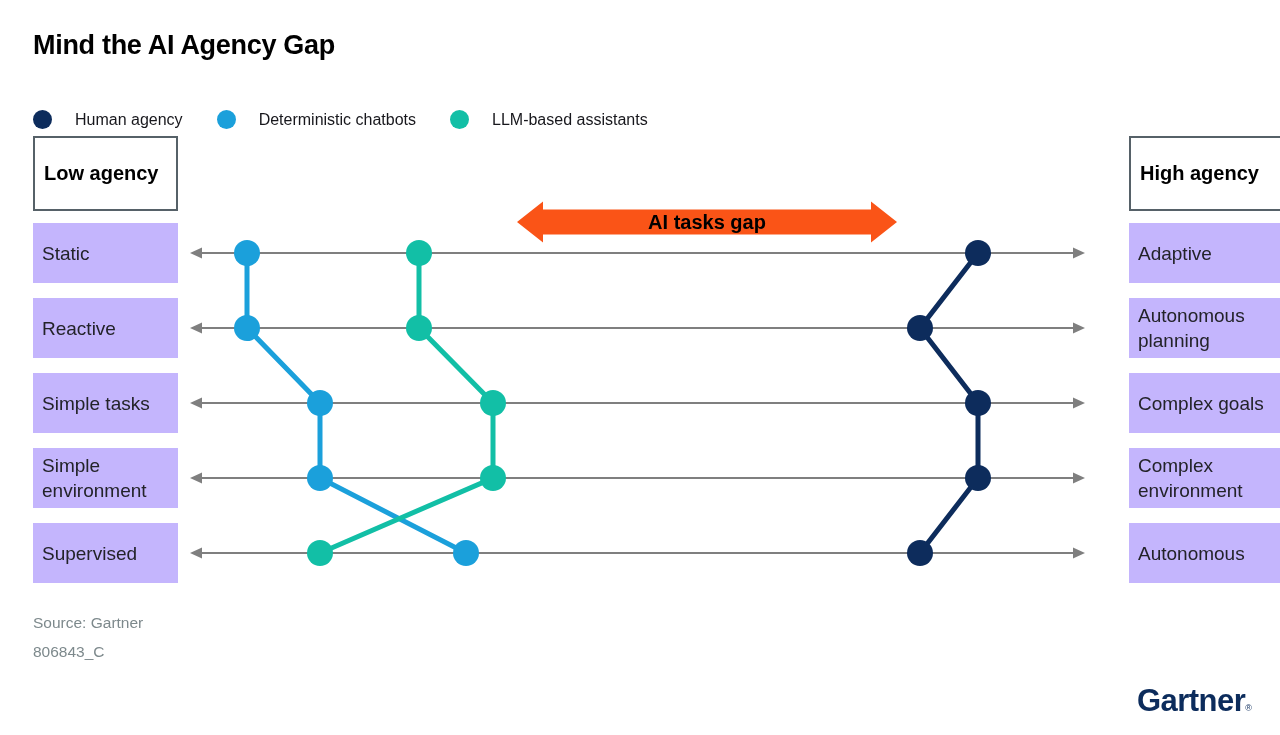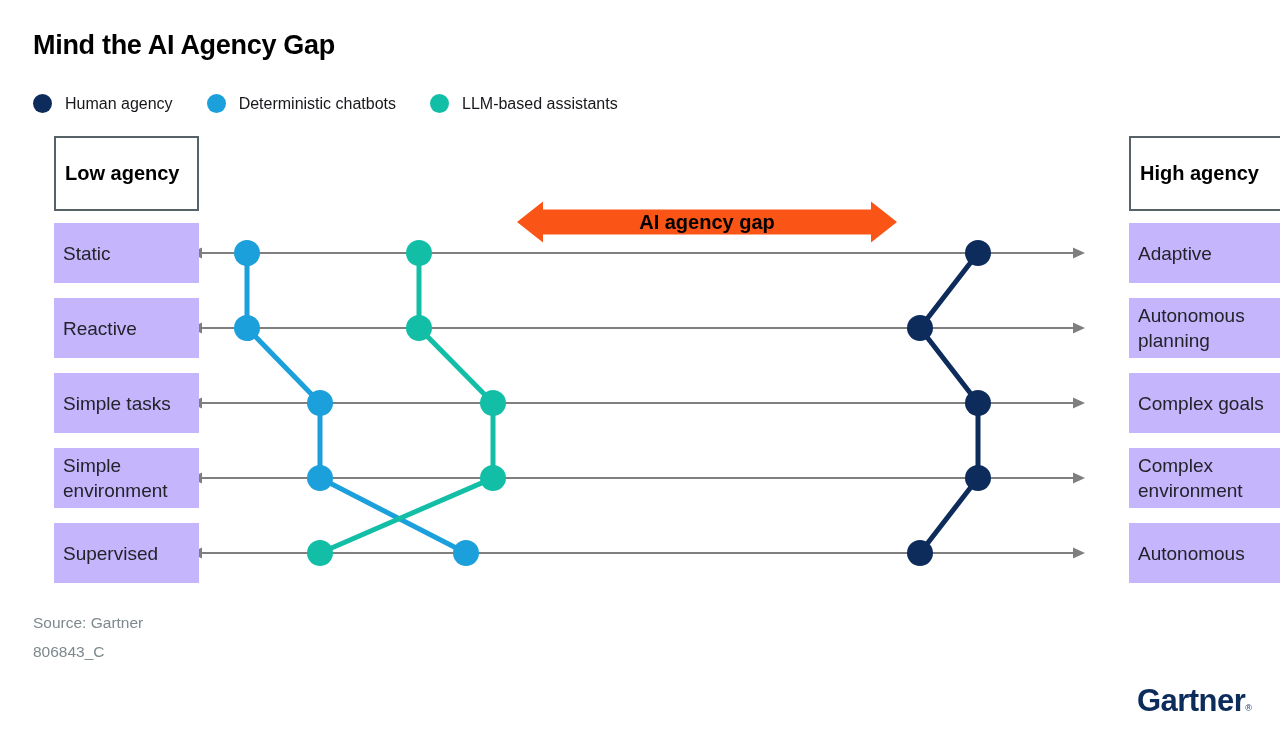--- a/index.html
+++ b/index.html
@@ -3,35 +3,35 @@
 <meta charset="utf-8">
 <style>
   html,body{margin:0;padding:0;background:#ffffff;}
   #canvas{
     position:relative;width:1280px;height:735px;background:#ffffff;overflow:hidden;
     font-family:"Liberation Sans", sans-serif;color:#232329;
   }
   .abs{position:absolute;}
   #title{left:33px;top:30px;font-size:27px;font-weight:bold;letter-spacing:-0.3px;color:#000;}
   #legend{left:33px;top:94px;display:flex;align-items:center;gap:34px;}
-  .legend-item{display:flex;align-items:center;gap:13px;}
+  .legend-item{display:flex;align-items:center;gap:23px;margin-top:16px;}
   .legend-dot{width:19px;height:19px;border-radius:50%;flex:0 0 auto;}
   .legend-label{font-size:16px;color:#17171c;}
   .col{position:absolute;}
   .hdr-box{
     position:absolute;left:0;width:100%;height:75px;background:#ffffff;
     border:2px solid #566168;box-sizing:border-box;display:flex;align-items:center;
     font-weight:bold;font-size:20px;color:#000;padding-left:9px;
   }
   .row-box{
     position:absolute;left:0;width:100%;height:60px;background:#c4b5fd;
     display:flex;align-items:center;font-size:19px;line-height:25px;color:#232329;
     padding-left:9px;box-sizing:border-box;
   }
-  #left-col{left:33px;top:136px;width:145px;height:447px;margin-left:21px;}
+  #left-col{left:33px;top:136px;width:145px;height:447px;}
   #right-col{left:1097px;top:136px;width:184px;height:447px;margin-left:32px;}
   .r0{top:87px;} .r1{top:162px;} .r2{top:237px;} .r3{top:312px;} .r4{top:387px;}
   #chart-svg{position:absolute;left:0;top:0;width:1280px;height:735px;}
   #gap-label{
     left:543px;top:209px;width:328px;height:26px;display:flex;align-items:center;justify-content:center;
     font-size:20px;font-weight:bold;color:#000;
   }
   #source{left:33px;top:608px;font-size:15.5px;color:#7d898c;line-height:29px;}
   #logo{right:28px;bottom:16px;display:flex;align-items:flex-start;}
   #logo .word{font-size:31px;font-weight:bold;color:#0c2c5c;letter-spacing:-0.5px;}
@@ -107,21 +107,21 @@
 
   <div id="right-col" class="col">
     <div class="hdr-box" style="top:0;">High agency</div>
     <div class="row-box r0">Adaptive</div>
     <div class="row-box r1">Autonomous planning</div>
     <div class="row-box r2">Complex goals</div>
     <div class="row-box r4">Autonomous</div>
     <div class="row-box r3">Complex environment</div>
   </div>
 
-  <div id="gap-label" class="abs">AI agency gap</div>
+  <div id="gap-label" class="abs">AI tasks gap</div>
 
   <div id="source" class="abs">
     <div>Source: Gartner</div>
     <div>806843_C</div>
   </div>
 
   <div id="logo" class="abs">
     <span class="word">Gartner</span>
     <span class="reg">®</span>
   </div>

